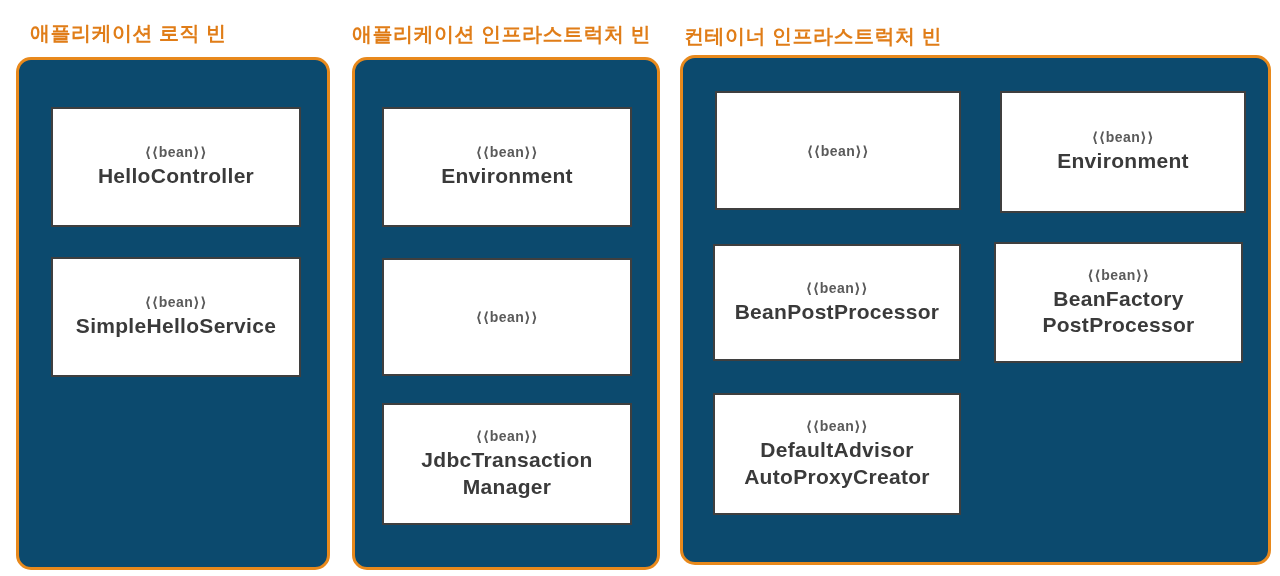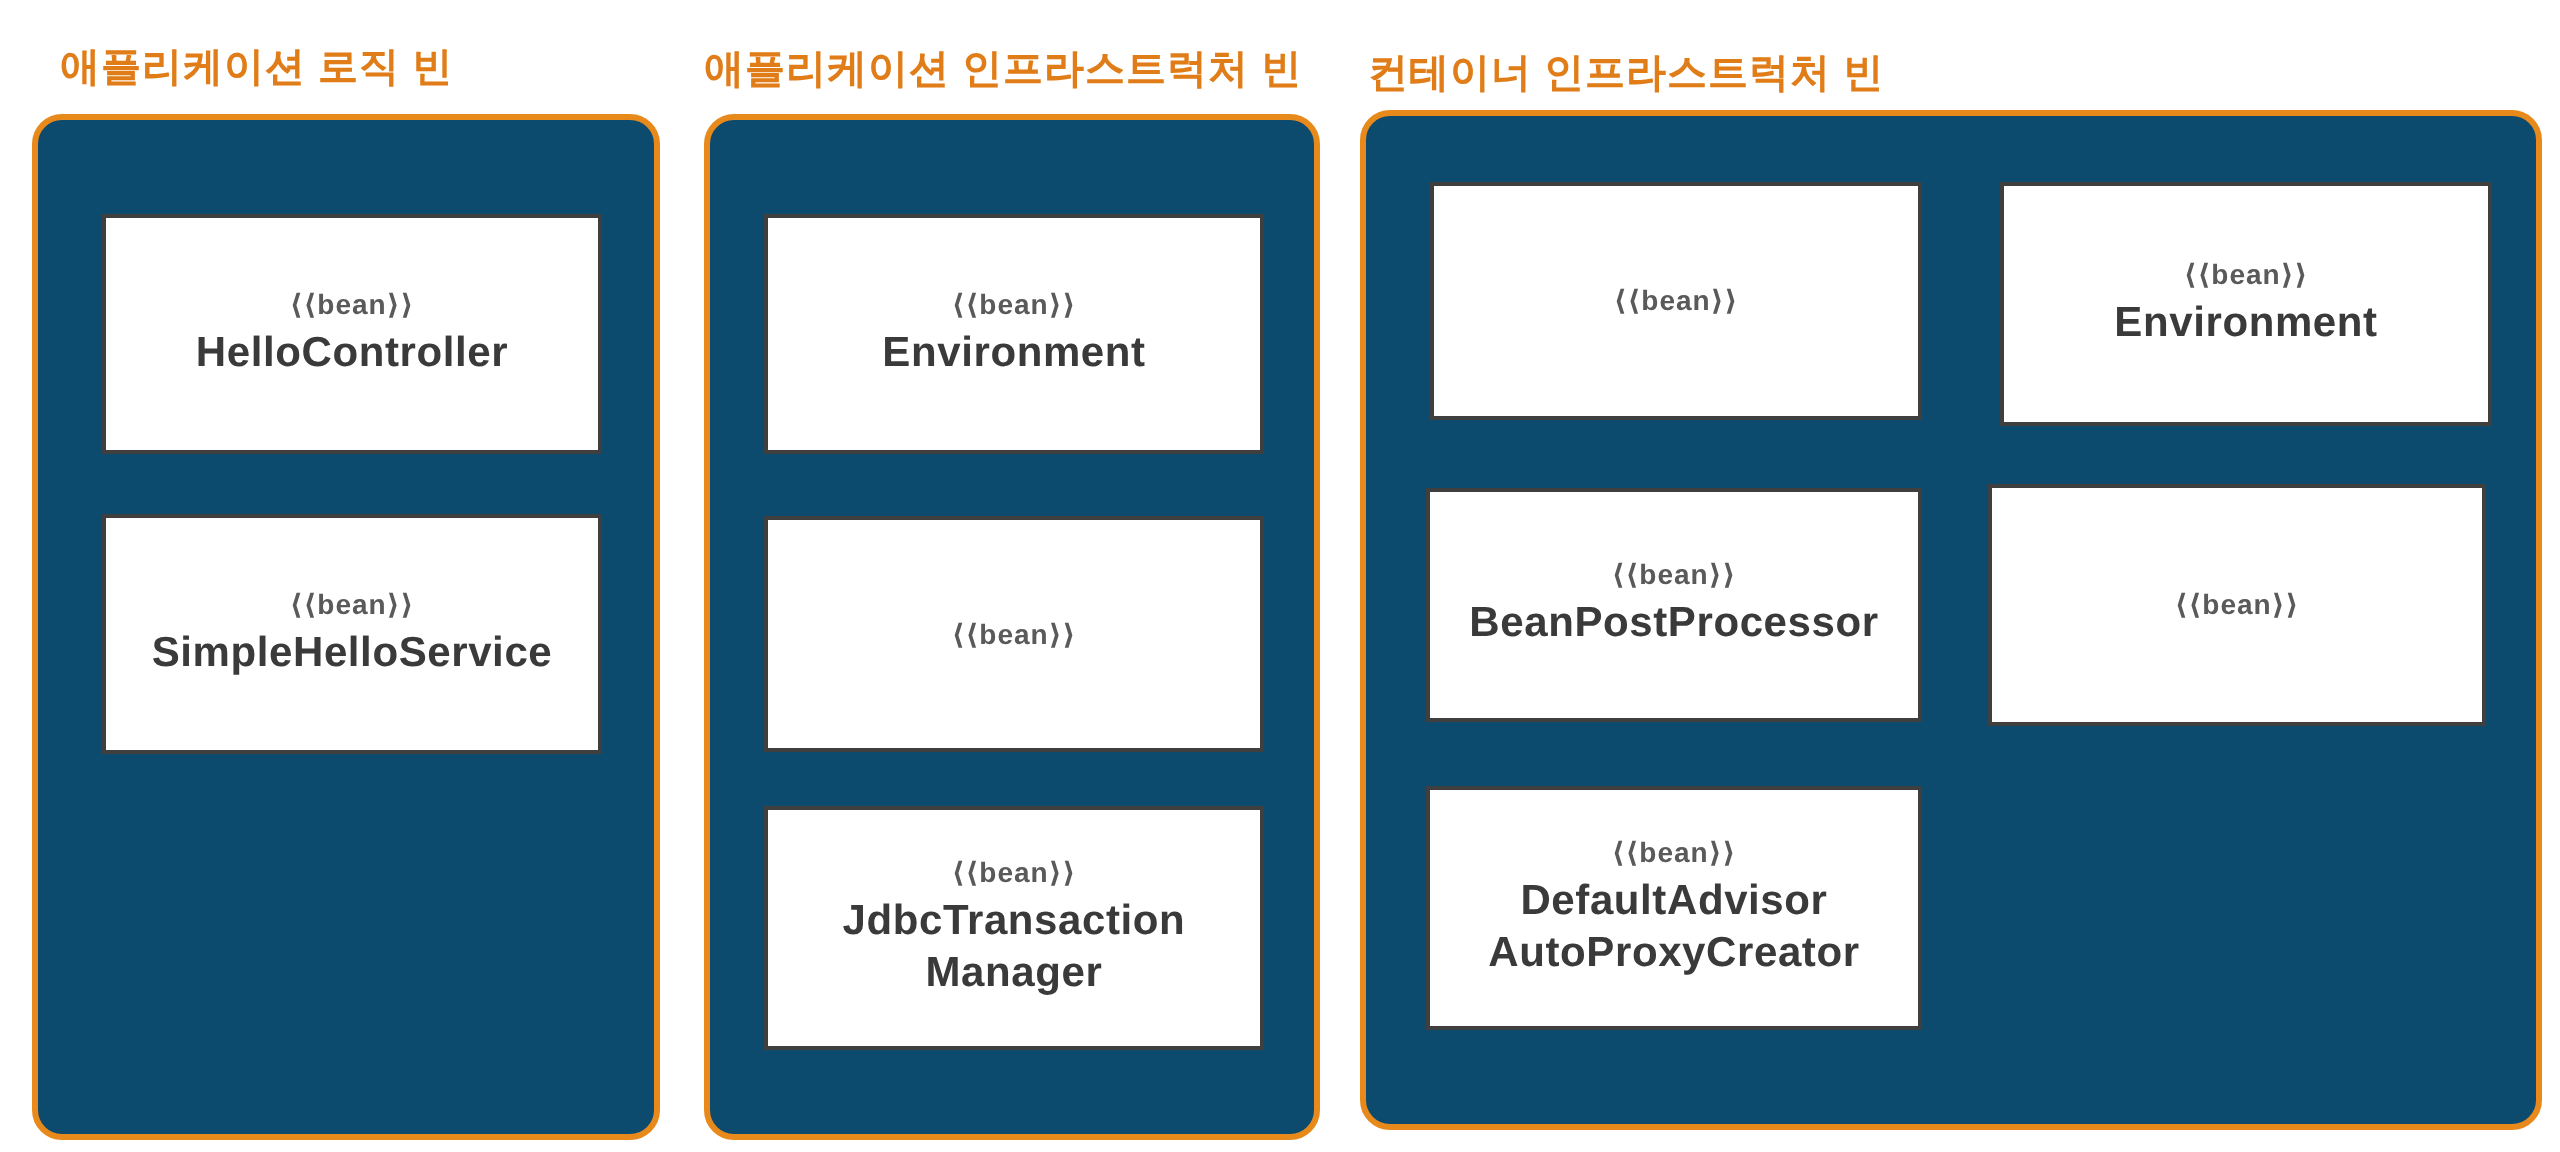--- a/index.html
+++ b/index.html
@@ -118,20 +118,22 @@
     <div class="bean-box b2">
       <div class="stereo">⟨⟨bean⟩⟩</div>
       <div class="bean-name">Environment</div>
     </div>
     <div class="bean-box b3">
       <div class="stereo">⟨⟨bean⟩⟩</div>
       <div class="bean-name">BeanPostProcessor</div>
     </div>
     <div class="bean-box b4">
       <div class="stereo">⟨⟨bean⟩⟩</div>
+      <div class="bean-name">BeanFactory
+PostProcessor</div>
     </div>
     <div class="bean-box b5">
       <div class="stereo">⟨⟨bean⟩⟩</div>
       <div class="bean-name">DefaultAdvisor
 AutoProxyCreator</div>
     </div>
   </div>
 
 </div>
 

